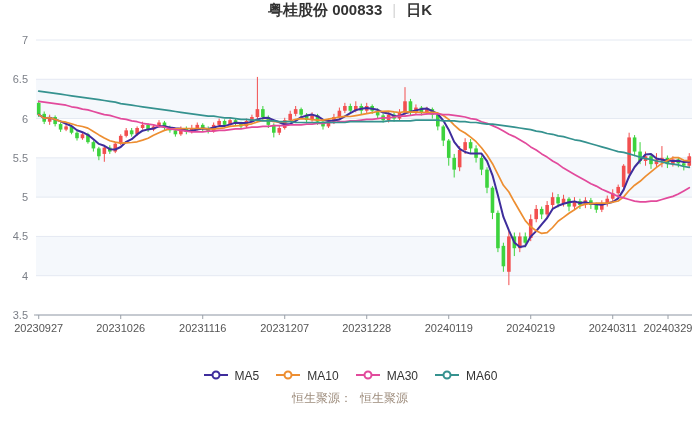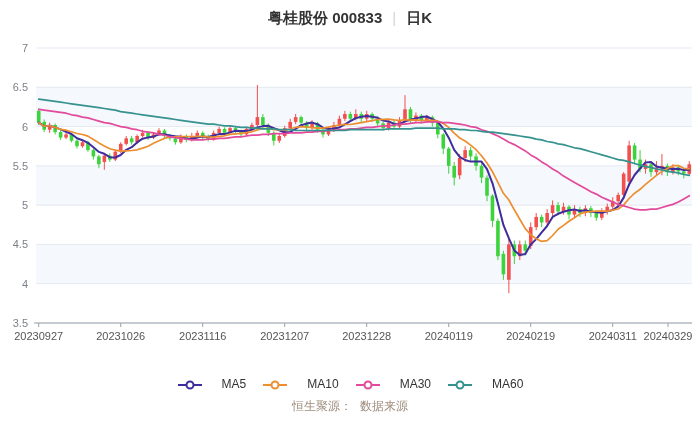--- a/index.html
+++ b/index.html
@@ -1,21 +1,21 @@
 <!DOCTYPE html>
 <html><head>
 <meta charset="utf-8">
 <style>
   html,body{margin:0;padding:0;background:#ffffff;}
   body{width:700px;height:426px;overflow:hidden;font-family:"Liberation Sans","DejaVu Sans",sans-serif;}
-  .chart-title{padding-top:8px;height:20px;text-align:center;font-size:15px;color:#333;font-weight:600;line-height:20px;}
+  .chart-title{height:20px;text-align:center;font-size:15px;color:#333;font-weight:600;line-height:20px;}
   .t-sep{color:#d4d4d4;font-weight:400;margin:0 10px;}
   #kline-svg{display:block;}
   .legend{margin-top:6px;height:20px;display:flex;justify-content:center;align-items:center;gap:16px;}
-  .legend-item{display:inline-flex;align-items:flex-end;gap:19px;cursor:pointer;}
+  .legend-item{display:inline-flex;align-items:flex-start;gap:6px;cursor:pointer;}
   .lg-label{font-size:12px;color:#333;}
   .footer{margin-top:4px;text-align:center;font-size:12px;color:#9d8c7c;}
   .footer .src-name{margin-left:8px;}
 </style>
 </head>
 <body>
 
 <div>
 
   <div class="chart-title">
@@ -342,16 +342,16 @@
       <span class="legend-item">
         <svg width="26" height="12">
           <line x1="1" y1="6" x2="25" y2="6" stroke="#35928f" stroke-width="2"></line>
           <circle cx="13" cy="6" r="3.5" fill="#ffffff" stroke="#35928f" stroke-width="2"></circle>
         </svg>
         <span class="lg-label">MA60</span>
       </span>
     </div>
 
   <div class="footer">
-    <span>恒生聚源：</span><span class="src-name">数据来源</span>
+    <span>恒生聚源：</span><span class="src-name">恒生聚源</span>
   </div>
 
 </div>
 
 </body></html>

